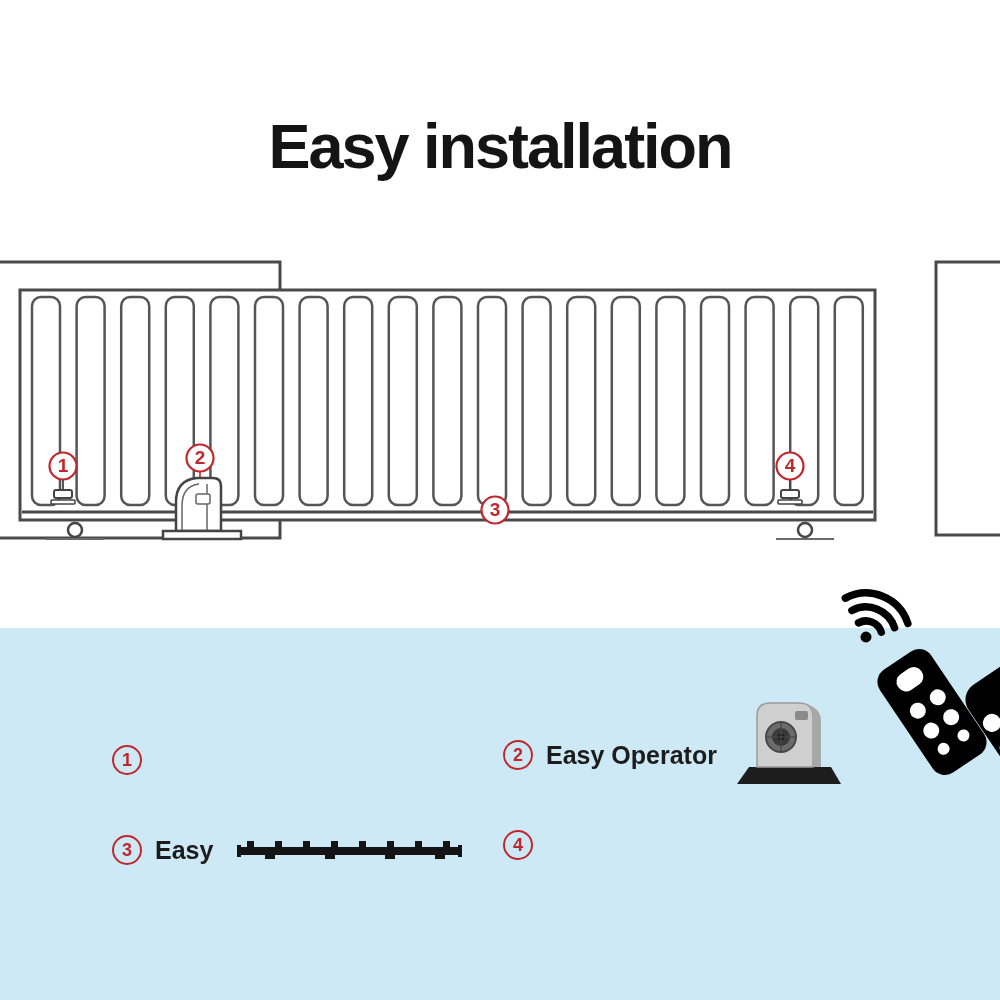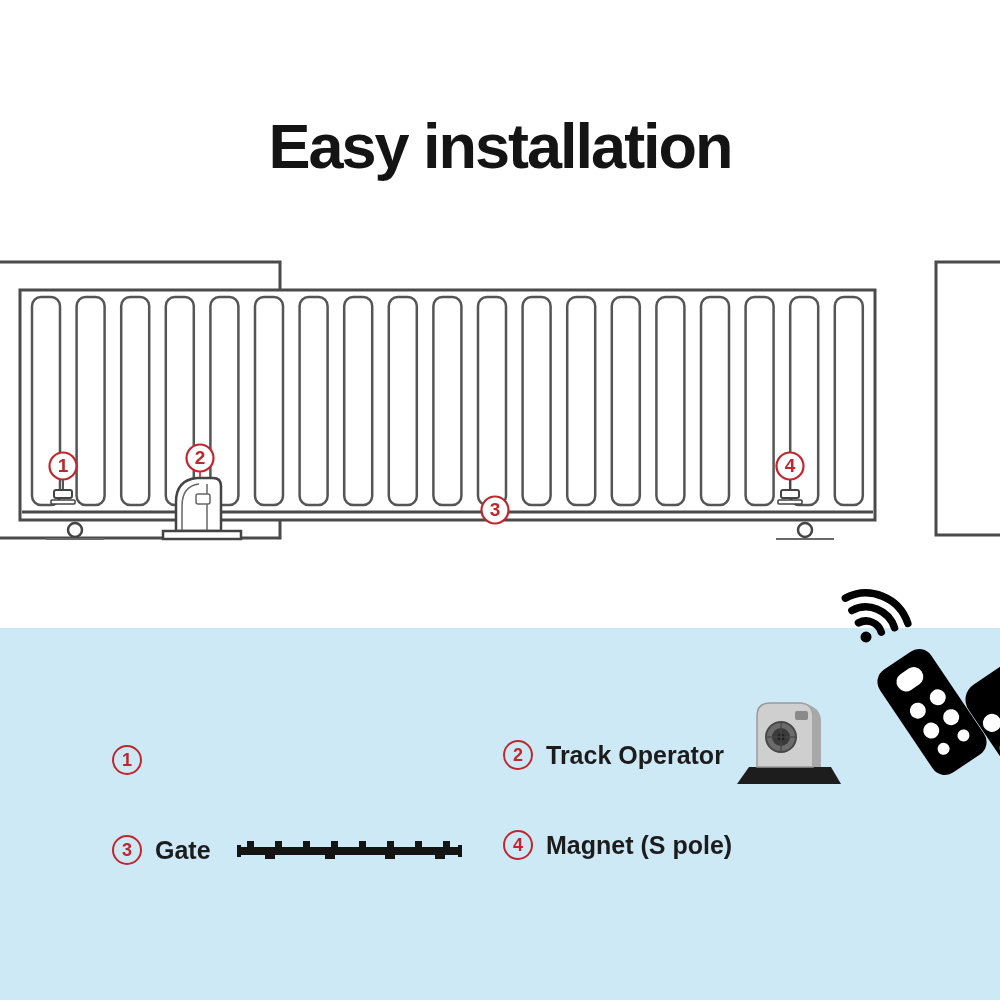--- a/index.html
+++ b/index.html
@@ -152,31 +152,30 @@
   </svg>
 
   <div class="blue-section">
 
     <div class="legend-item" style="left:112px; top:117px;">
       <span class="num-circle">1</span>
     </div>
 
     <div class="legend-item" style="left:503px; top:112px;">
       <span class="num-circle">2</span>
-      <span class="legend-label">Track Operator</span>
+      <span class="legend-label">Easy Operator</span>
     </div>
 
     <div class="legend-item" style="left:112px; top:207px;">
       <span class="num-circle">3</span>
-      <span class="legend-label">Gate</span>
+      <span class="legend-label">Easy</span>
     </div>
 
     <div class="legend-item" style="left:503px; top:202px;">
       <span class="num-circle">4</span>
-      <span class="legend-label">Magnet (S pole)</span>
     </div>
 
     <svg class="legend-img" style="left:737px; top:66px;" width="105" height="95" viewBox="0 0 105 95">
       <polygon points="0,90 104,90 94,73 12,73" fill="#1d1d1d"></polygon>
       <path d="M20,73 L20,22 Q20,9 33,9 L62,9 Q76,9 76,23 L76,73 Z" fill="#cfcfcf" stroke="#9a9a9a" stroke-width="1.5"></path>
       <path d="M76,73 L76,23 Q76,9 62,9 L66,9 Q84,13 84,27 L84,73 Z" fill="#a8a8a8"></path>
       <rect x="58" y="17" width="13" height="9" rx="2" fill="#8a8a8a"></rect>
       <circle cx="44" cy="43" r="15" fill="#6b6b6b" stroke="#474747" stroke-width="2"></circle>
       <circle cx="44" cy="43" r="9" fill="#3a3a3a"></circle>
       <circle cx="44" cy="43" r="3.5" fill="#1f1f1f"></circle>

